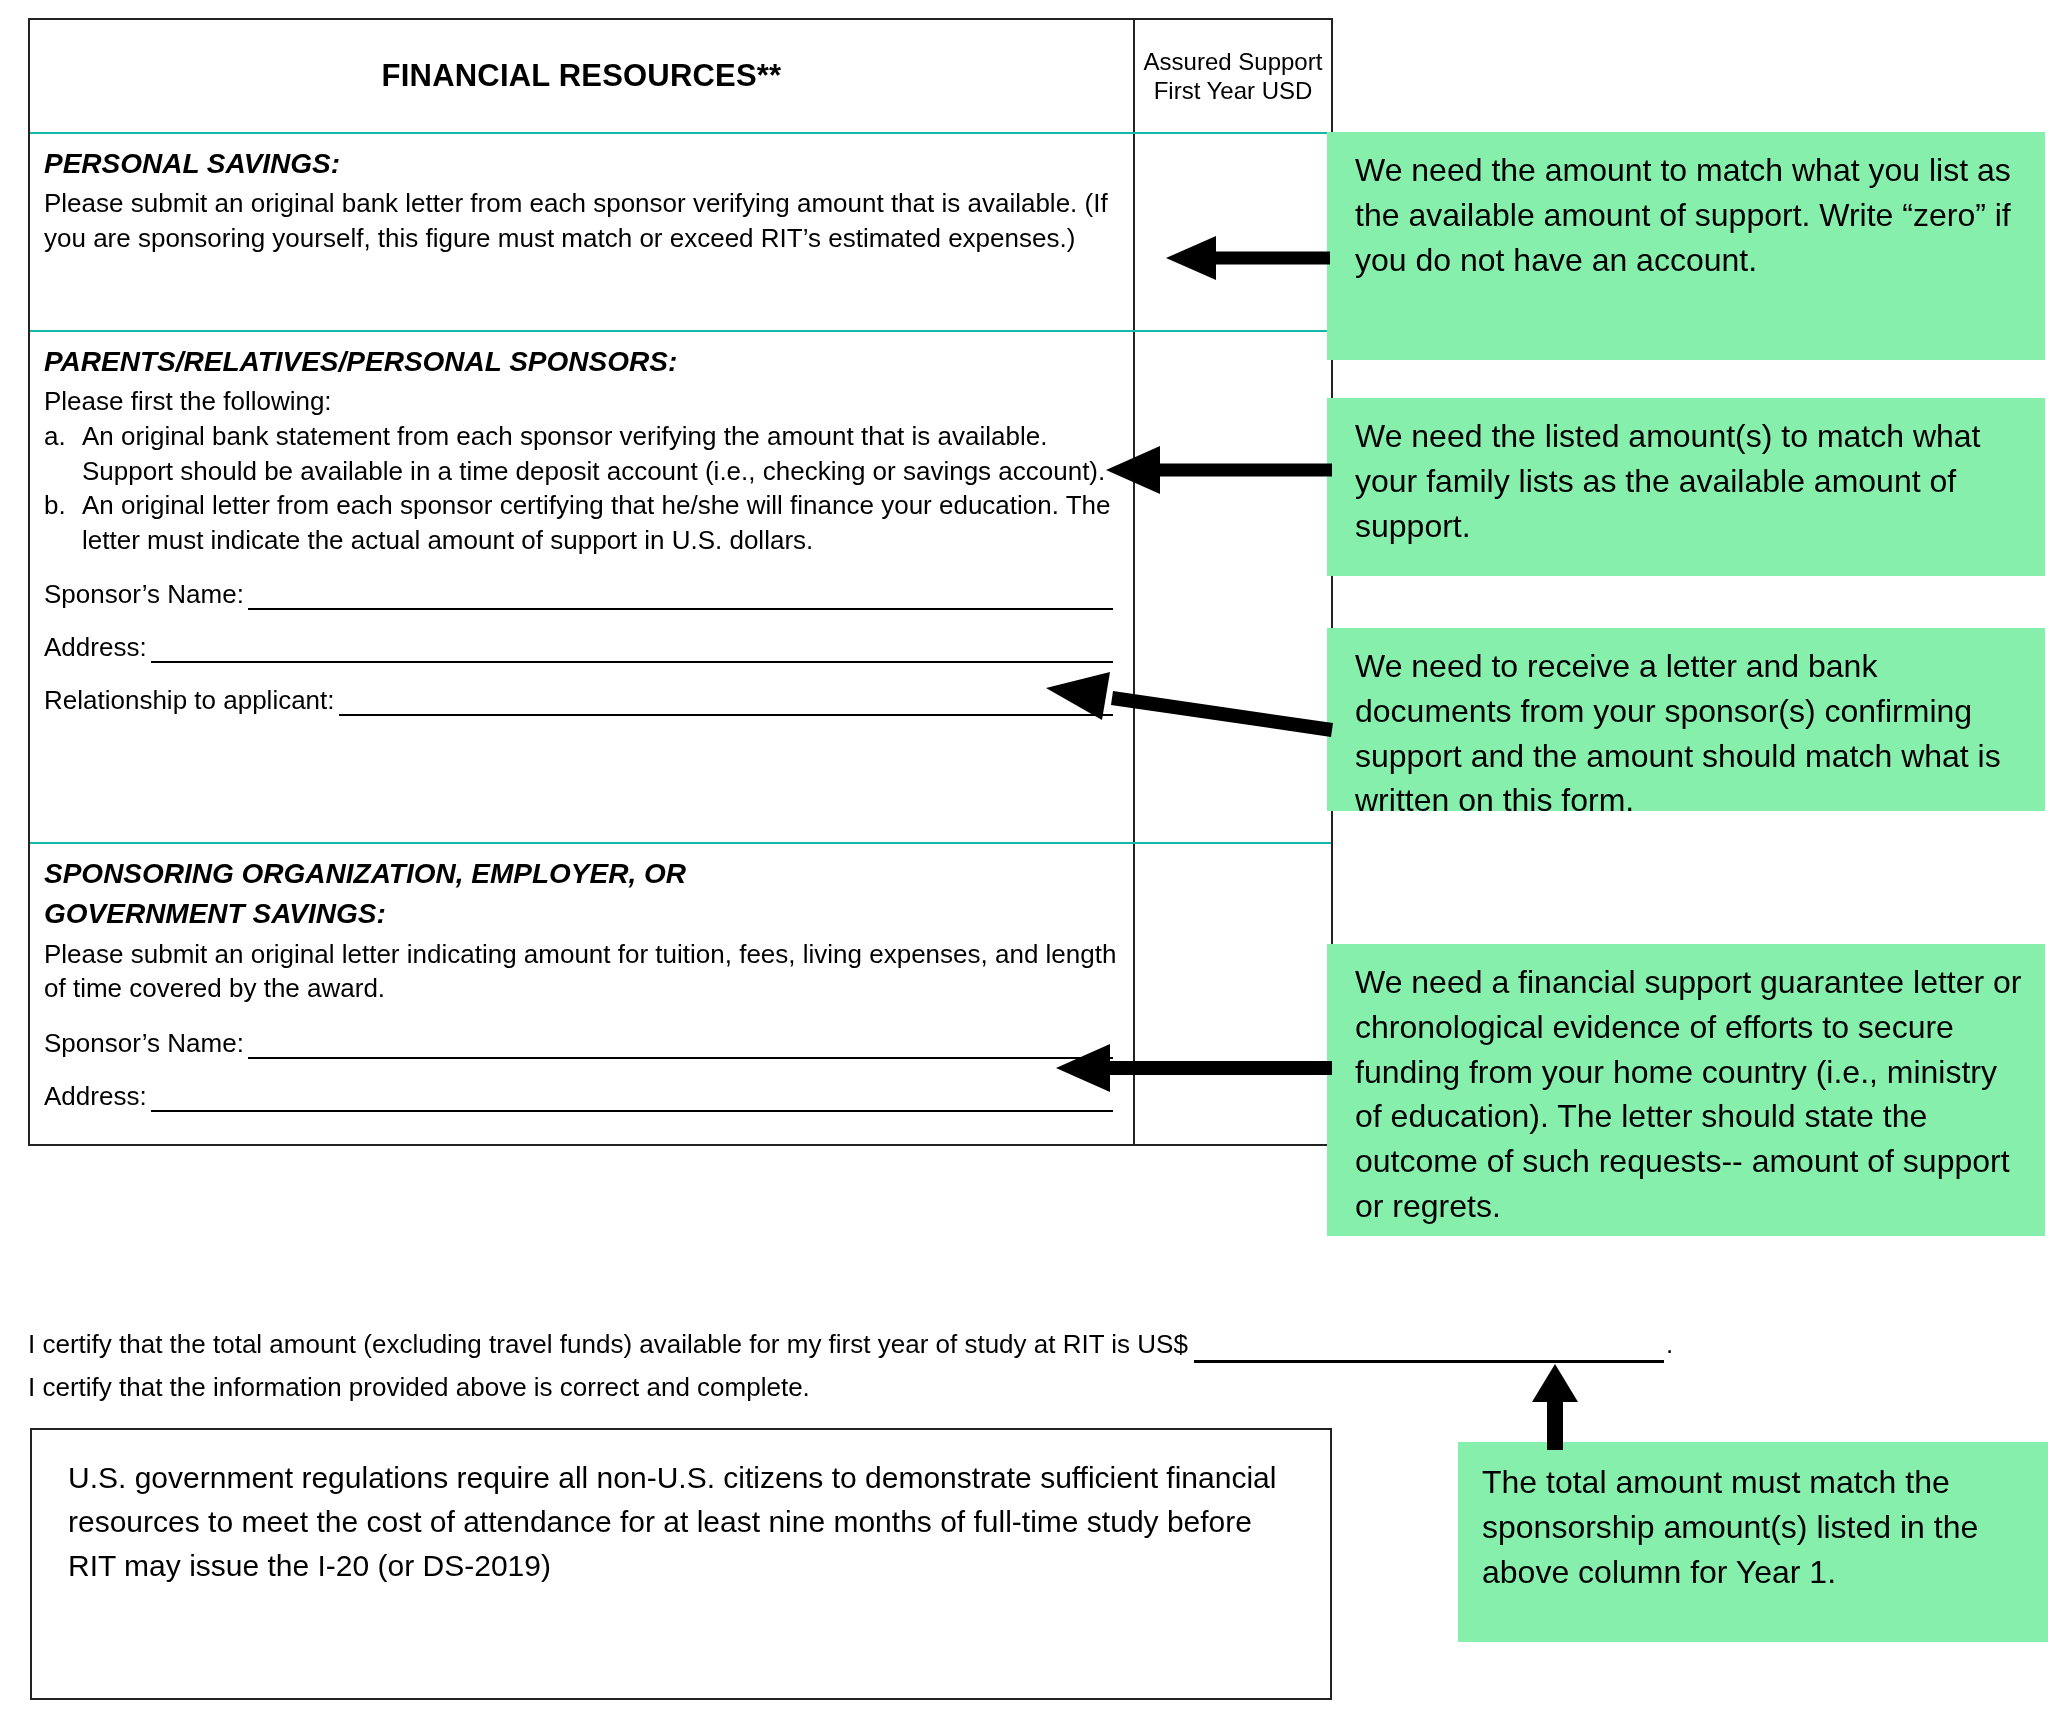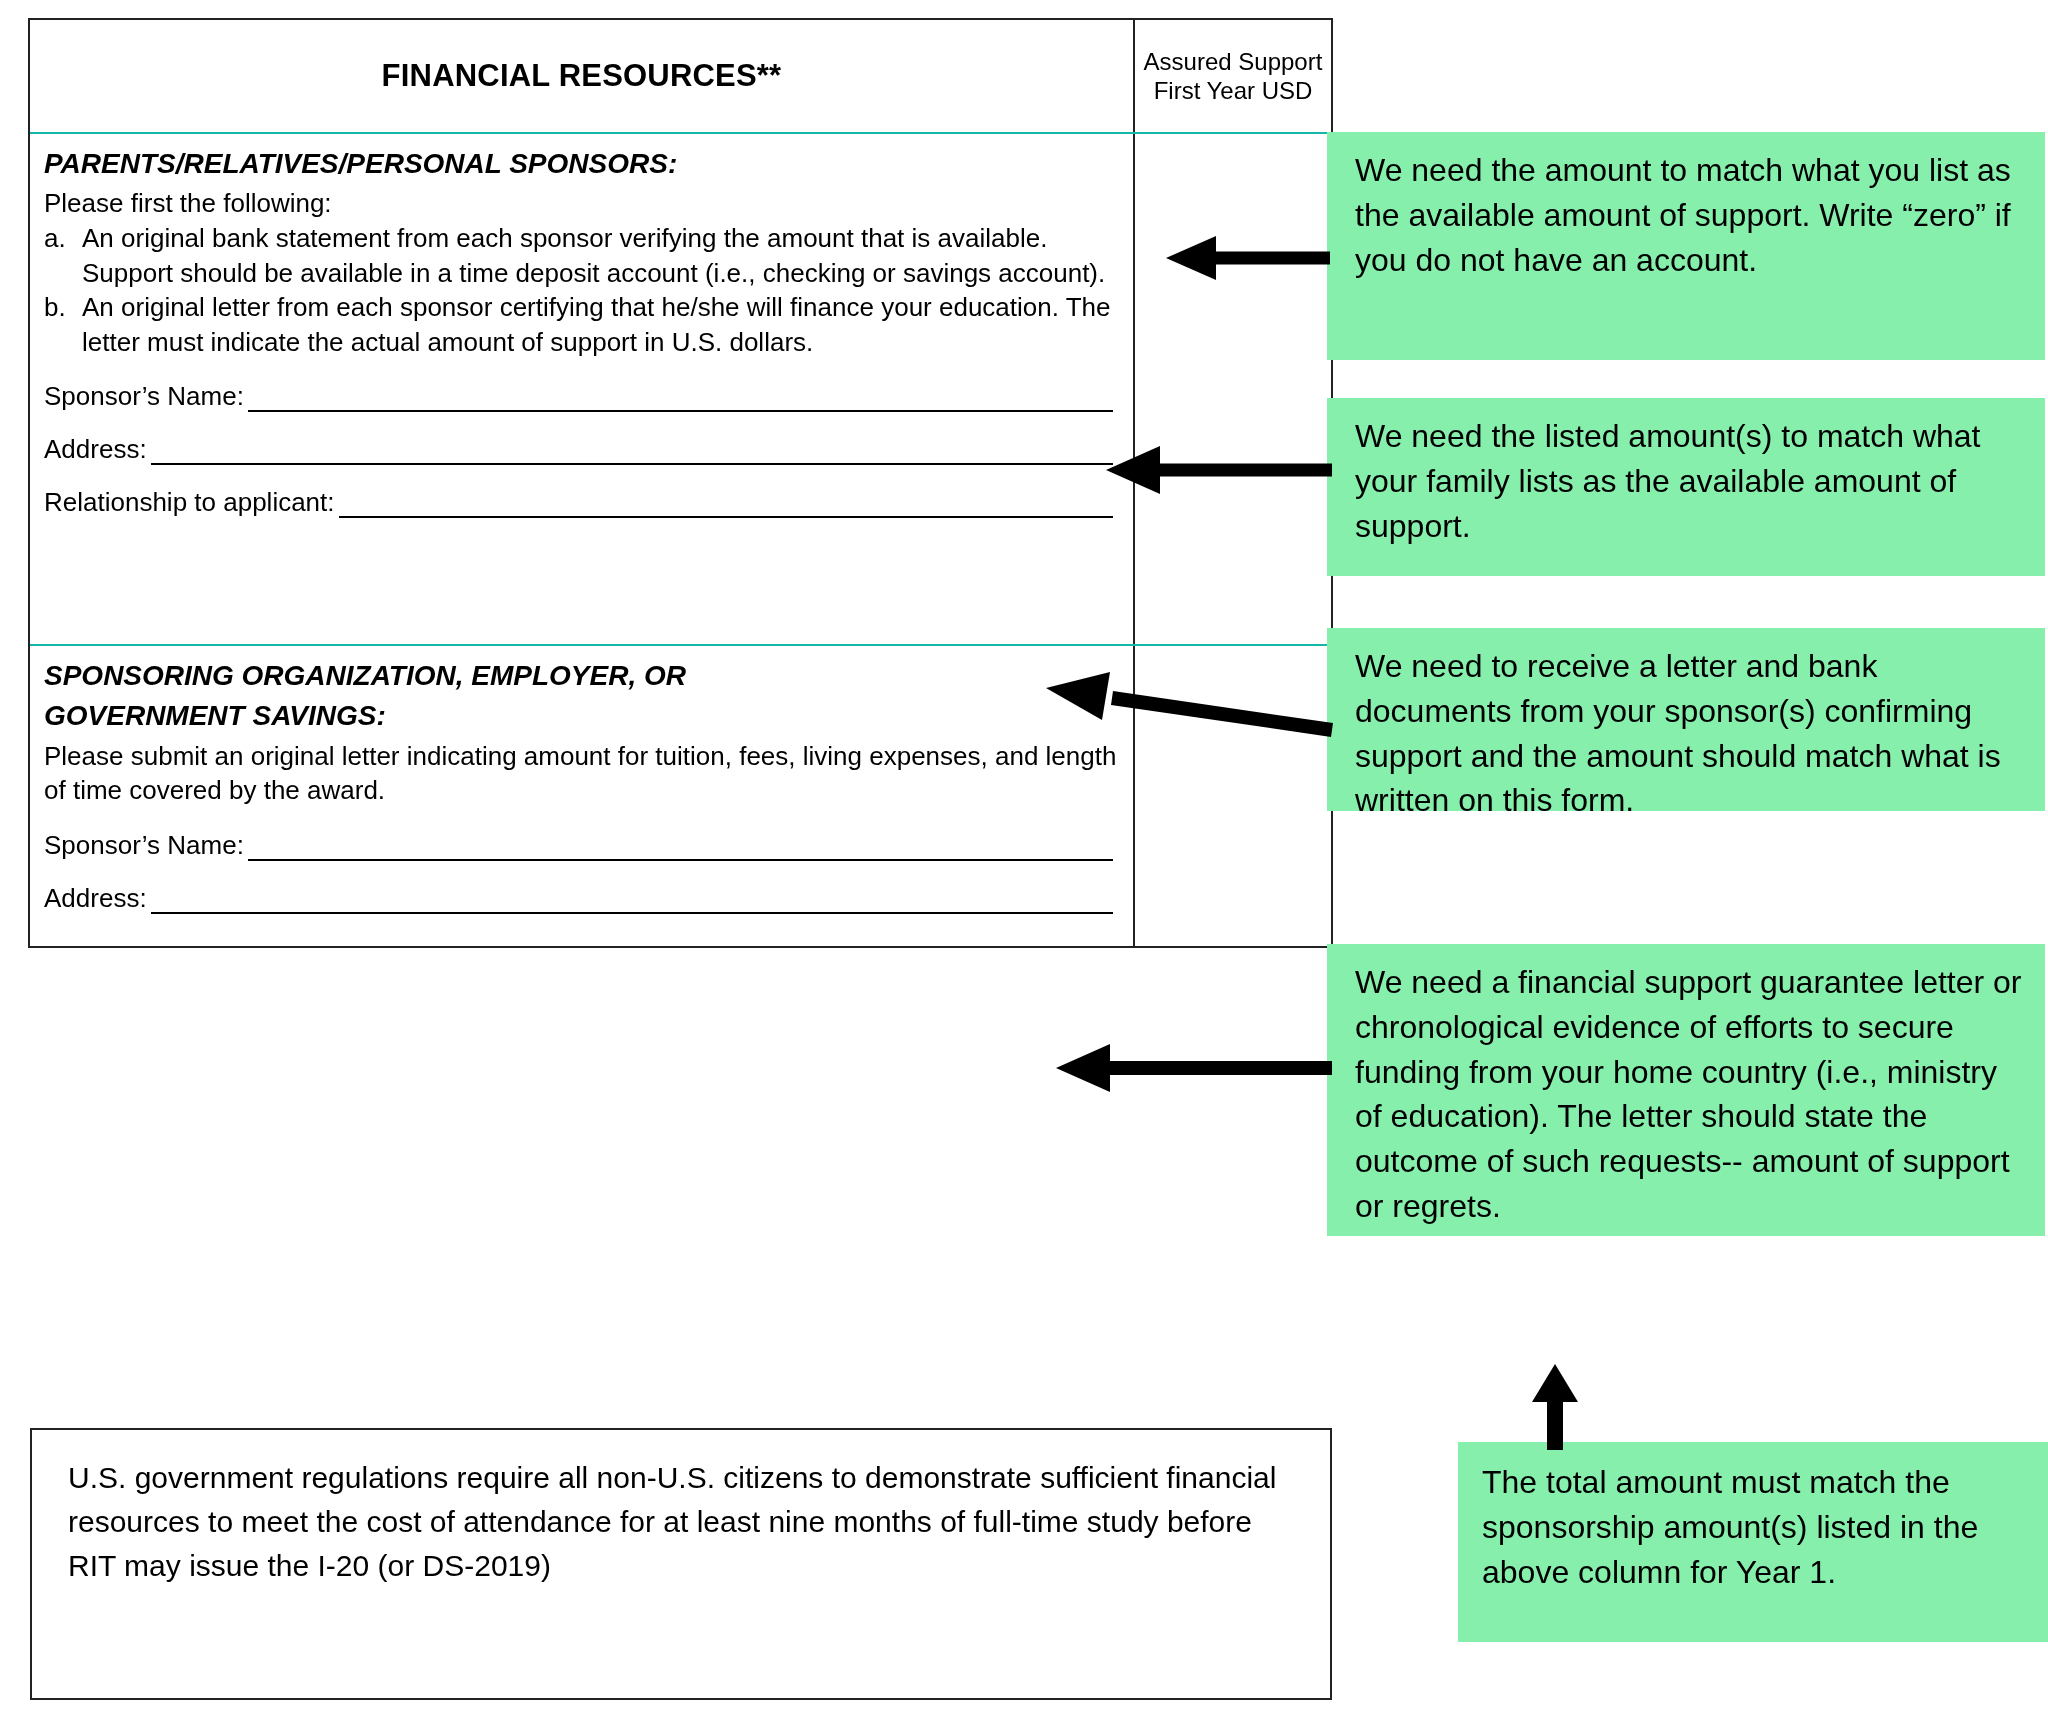--- a/index.html
+++ b/index.html
@@ -196,20 +196,27 @@
     <div class="trow header-row">
       <div class="cell-left">
         <div class="header-title">FINANCIAL RESOURCES**</div>
       </div>
       <div class="cell-right">
         <div class="header-sub">Assured Support</div>
         <div class="header-sub">First Year USD</div>
       </div>
     </div>
 
+    <div class="trow row-savings">
+      <div class="cell-left">
+        <p class="sec-title">PERSONAL SAVINGS:</p>
+        <p class="sec-text">Please submit an original bank letter from each sponsor verifying amount that is available. (If you are sponsoring yourself, this figure must match or exceed RIT’s estimated expenses.)</p>
+      </div>
+      <div class="cell-right"></div>
+    </div>
 
     <div class="trow row-parents">
       <div class="cell-left">
         <p class="sec-title">PARENTS/RELATIVES/PERSONAL SPONSORS:</p>
         <p class="sec-text">Please first the following:</p>
         <ul class="list">
           <li>
             <span class="marker">a.</span>
             <span class="itxt">An original bank statement from each sponsor verifying the amount that is available. Support should be available in a time deposit account (i.e., checking or savings account).</span>
           </li>
@@ -282,18 +289,26 @@
   <svg class="arrow-svg" style="left:1050px; top:1038px;" width="290" height="60" viewBox="0 0 290 60">
     <path d="M282 30 L58 30" stroke="#000" stroke-width="14" fill="none"></path>
     <path d="M6 30 L60 6 L60 54 Z" fill="#000"></path>
   </svg>
 
   <svg class="arrow-svg" style="left:1520px; top:1362px;" width="70" height="92" viewBox="0 0 70 92">
     <path d="M35 88 L35 26" stroke="#000" stroke-width="16" fill="none"></path>
     <path d="M35 2 L58 40 L12 40 Z" fill="#000"></path>
   </svg>
 
+  <div class="certify">
+    <div class="certify-line1">
+      <span>I certify that the total amount (excluding travel funds) available for my first year of study at RIT is US$</span>
+      <span class="certify-blank"></span>
+      <span>.</span>
+    </div>
+    <div class="certify-line2">I certify that the information provided above is correct and complete.</div>
+  </div>
 
   <div class="notice-box">
     <p class="notice-text">U.S. government regulations require all non-U.S. citizens to demonstrate sufficient financial resources to meet the cost of attendance for at least nine months of full-time study before RIT may issue the I-20 (or DS-2019)</p>
   </div>
 
 </div>
 
 </body></html>

